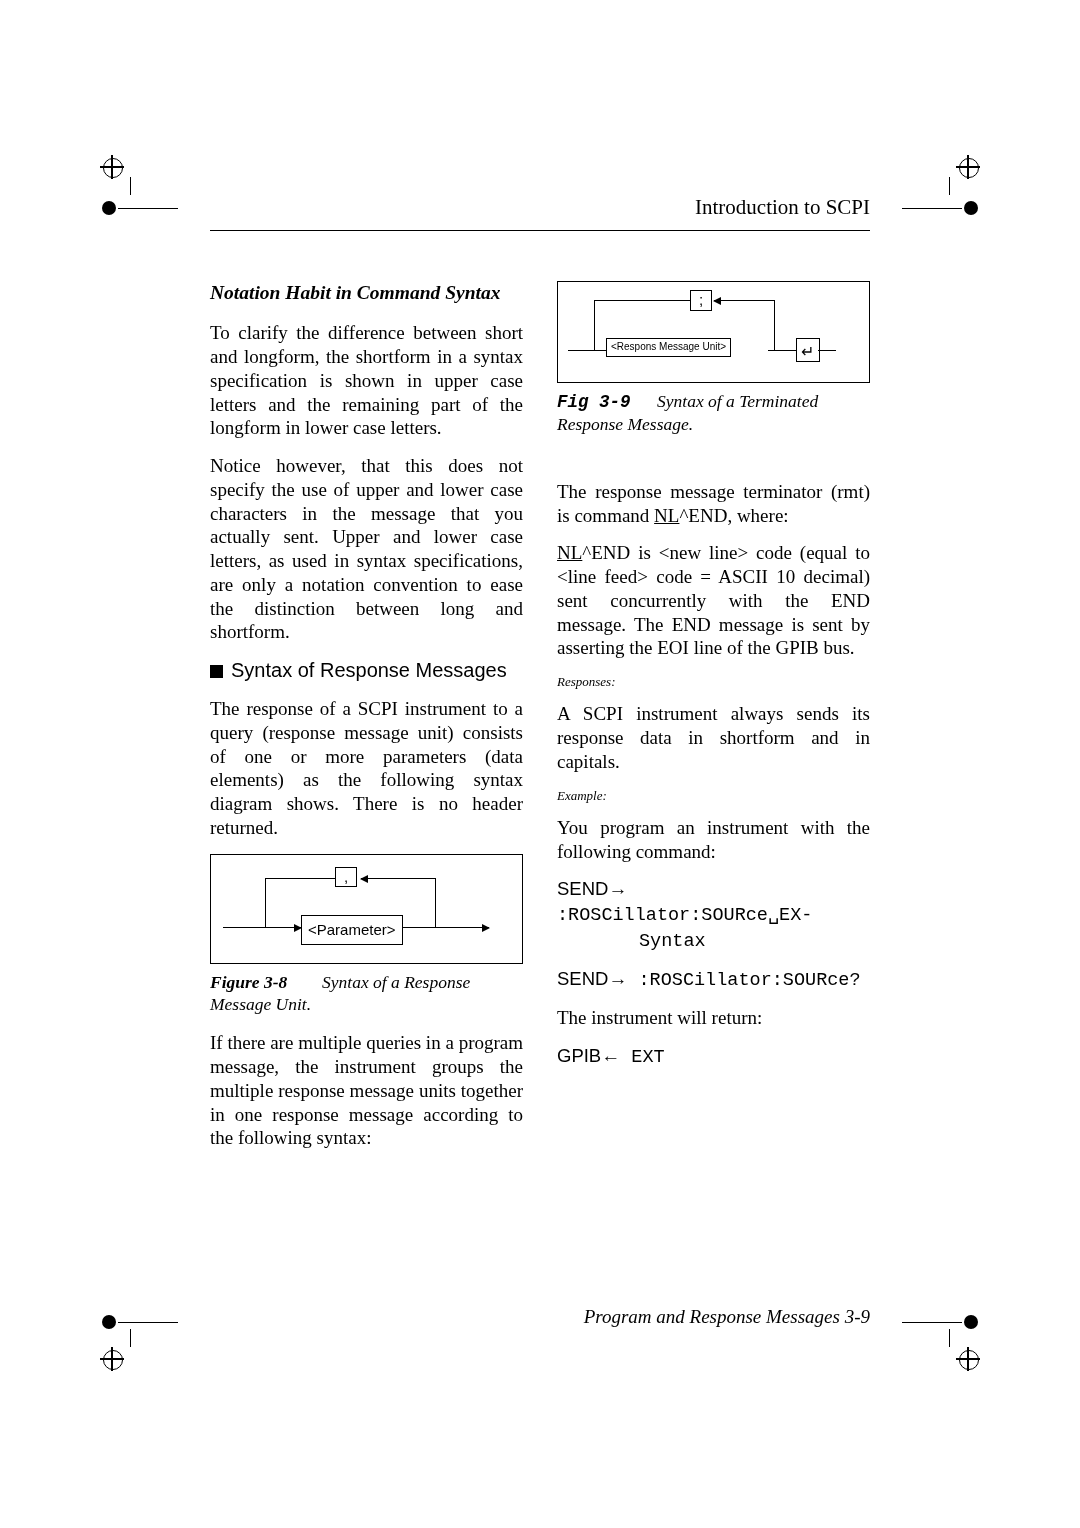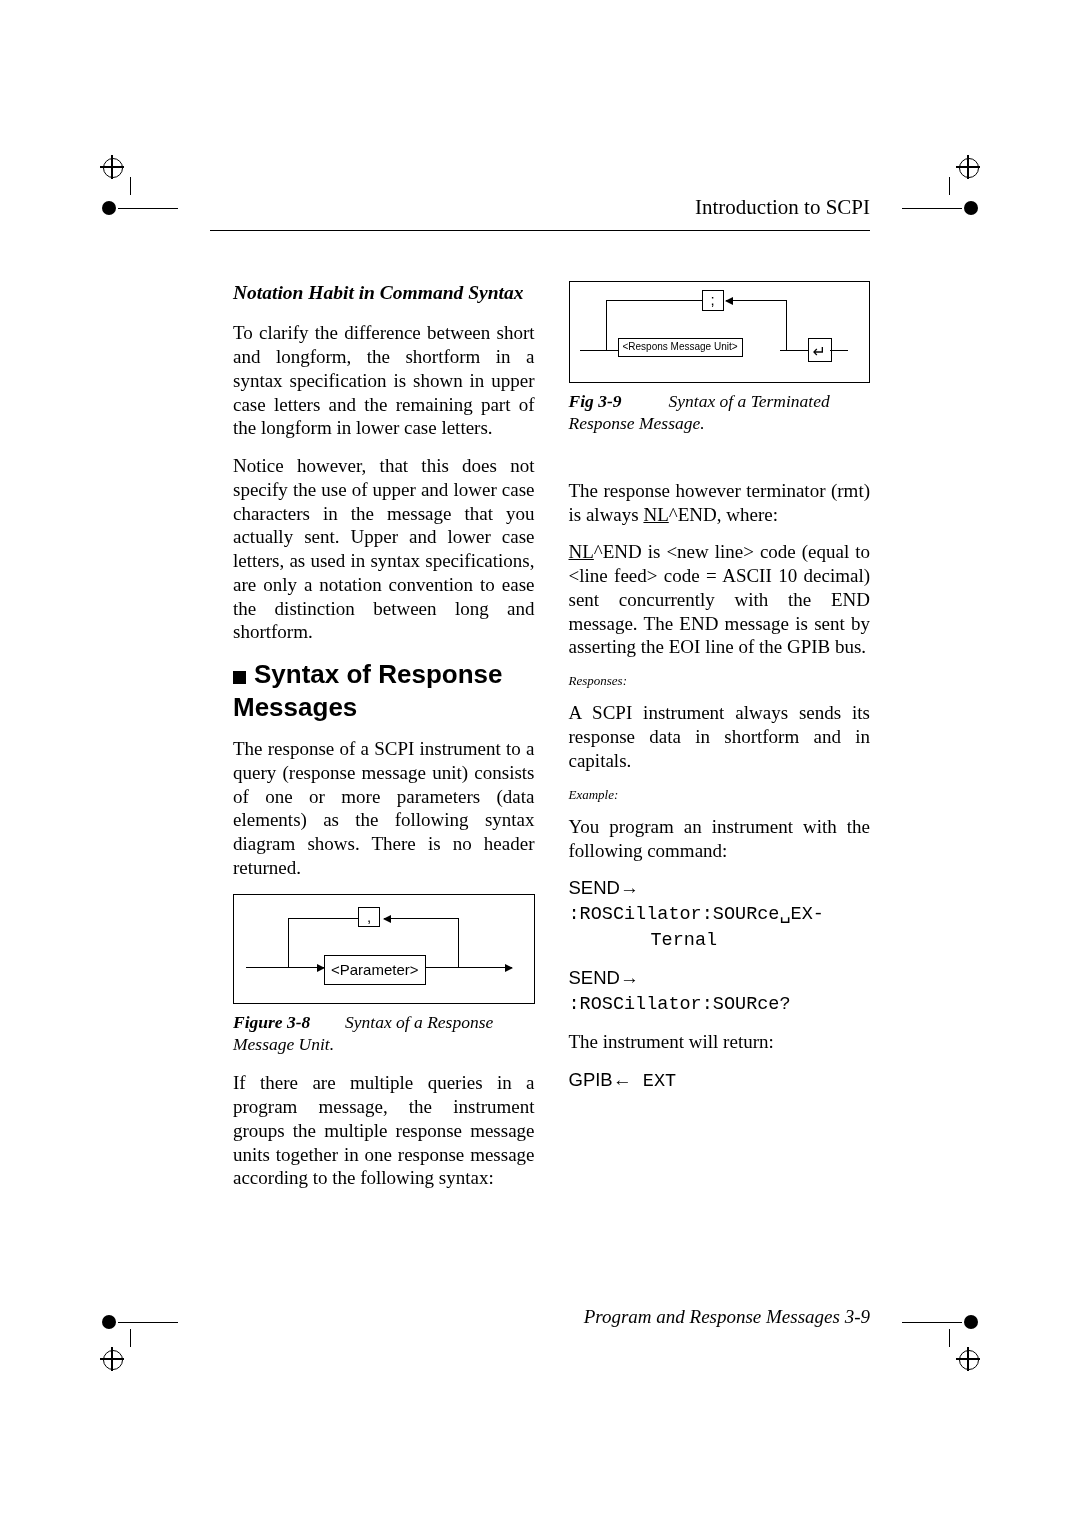--- a/index.html
+++ b/index.html
@@ -94,41 +94,40 @@
   .running-head {
     text-align: right;
     font-size: 21px;
     padding-bottom: 10px;
     border-bottom: 1px solid #000;
     margin-bottom: 50px;
   }
   .columns {
     display: flex;
     gap: 34px;
-    margin-left: 23px;
   }
   .col {
     flex: 1;
     font-size: 19px;
     line-height: 1.25;
   }
   .col p {
     margin: 0 0 14px 0;
     text-align: justify;
   }
   .h-italic {
     font-style: italic;
     font-weight: bold;
     font-size: 19.5px;
     margin: 0 0 16px 0;
   }
   .h-subhead {
     font-family: Arial, Helvetica, sans-serif;
-    font-weight: bold;
-    font-size: 26px;
+    font-weight: normal;
+    font-size: 20px;
     margin: 8px 0 14px 0;
   }
   .h-subhead .bullet {
     display: inline-block;
     width: 13px; height: 13px;
     background: #000;
     margin-right: 8px;
     vertical-align: -1px;
   }
   .h-run {
@@ -142,21 +141,21 @@
   }
   .figcap .fignum {
     font-weight: bold;
     font-style: italic;
     display: inline-block;
     width: 112px;
   }
   .figcap .figtitle {
     font-style: italic;
   }
-  .figcap2 .fignum { width: 100px; }
+  .figcap2 .fignum { width: 100px; font-family: Liberation Mono, monospace; }
   .fig-box {
     border: 1px solid #000;
     position: relative;
     height: 104px;
     margin-bottom: 6px;
   }
   .node-box {
     position: absolute;
     border: 1.5px solid #000;
     font-family: Arial, Helvetica, sans-serif;
@@ -305,35 +304,35 @@
             </div>
           <div class="arrow-h" style="left:260px; top:68px; width:18px;"></div>
         </div>
         <div class="figcap figcap2">
           <span class="fignum">Fig 3-9</span><span class="figtitle">Syntax of a Terminated Response Message.</span>
         </div>
 
         <div style="height:28px;"></div>
 
         <p>
-          <span>The response however terminator (rmt) is always </span><span class="underline">NL</span><span>^END, where:</span>
+          <span>The response message terminator (rmt) is command </span><span class="underline">NL</span><span>^END, where:</span>
         </p>
         <p>
           <span class="underline">NL</span><span>^END is &lt;new line&gt; code (equal to &lt;line feed&gt; code = ASCII 10 decimal) sent concurrently with the END message. The END message is sent by asserting the EOI line of the GPIB bus.</span>
         </p>
 
         <div class="h-run">Responses:</div>
         <p>A SCPI instrument always sends its response data in shortform and in capitals.</p>
 
         <div class="h-run">Example:</div>
         <p>You program an instrument with the following command:</p>
 
         <p>
           <span class="sans">SEND</span><span>→</span><span class="code"> :ROSCillator:SOURce␣EX-</span><br>
-          <span style="display:inline-block; width:82px;"></span><span class="code">Ternal</span>
+          <span style="display:inline-block; width:82px;"></span><span class="code">Syntax</span>
         </p>
 
 
         <p>
           <span class="sans">SEND</span><span>→</span><span class="code"> :ROSCillator:SOURce?</span>
         </p>
 
         <p>The instrument will return:</p>
 
         <p>

